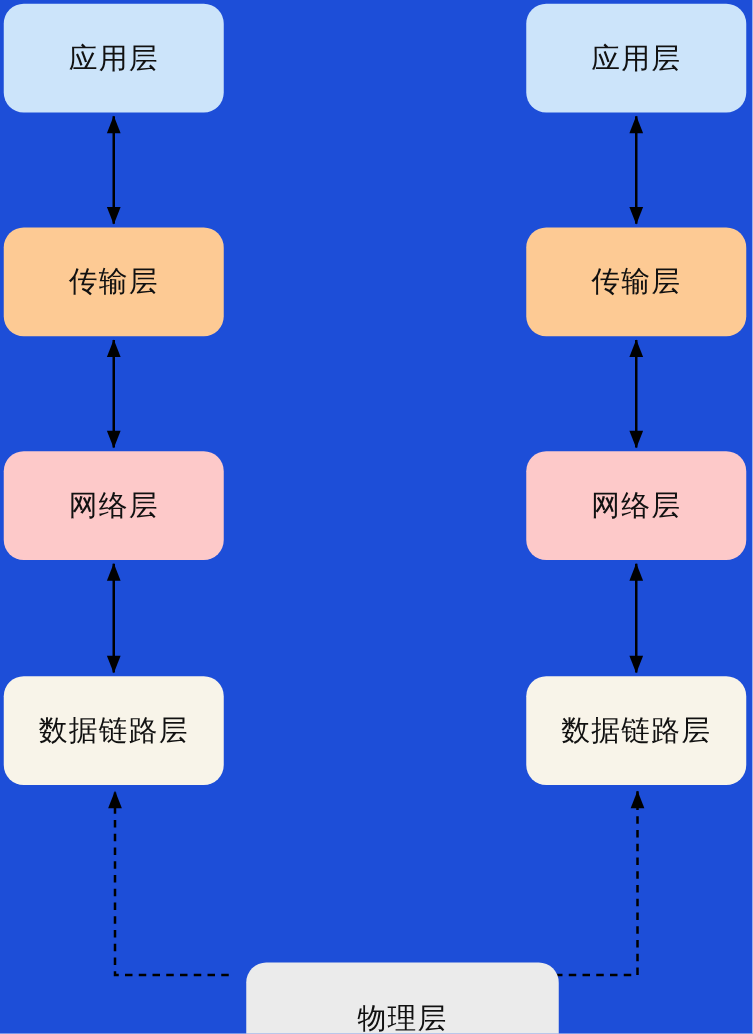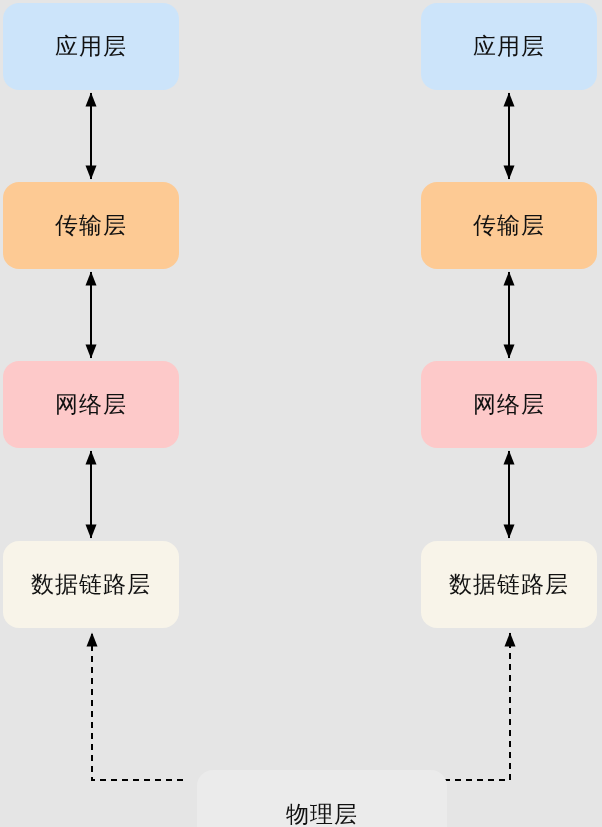--- a/index.html
+++ b/index.html
@@ -48,21 +48,21 @@
     stroke-width: 2;
     fill: none;
   }
   .dashed {
     stroke-dasharray: 6 5;
   }
 </style>
 </head>
 <body>
 
-<div class="canvas" style="background-color: #e5e5e5; text-align: right;">
+<div class="canvas" style="background-color: #1d4ed8; text-align: right;">
 
   <svg class="overlay" viewBox="0 0 602 827">
     <defs>
       <marker id="ah" viewBox="0 0 15 12" refX="14" refY="6" markerWidth="15" markerHeight="12" orient="auto-start-reverse" markerUnits="userSpaceOnUse">
         <path d="M0.5,0.5 L14.5,6 L0.5,11.5 Z" style="fill: rgb(0, 0, 0);"></path>
       </marker>
     </defs>
 
     <line class="arrow-shaft" x1="91" y1="93" x2="91" y2="179" marker-start="url(#ah)" marker-end="url(#ah)" style="stroke: rgb(0, 0, 0);"></line>
     <line class="arrow-shaft" x1="91" y1="272" x2="91" y2="358" marker-start="url(#ah)" marker-end="url(#ah)" style="stroke: rgb(0, 0, 0);"></line>

